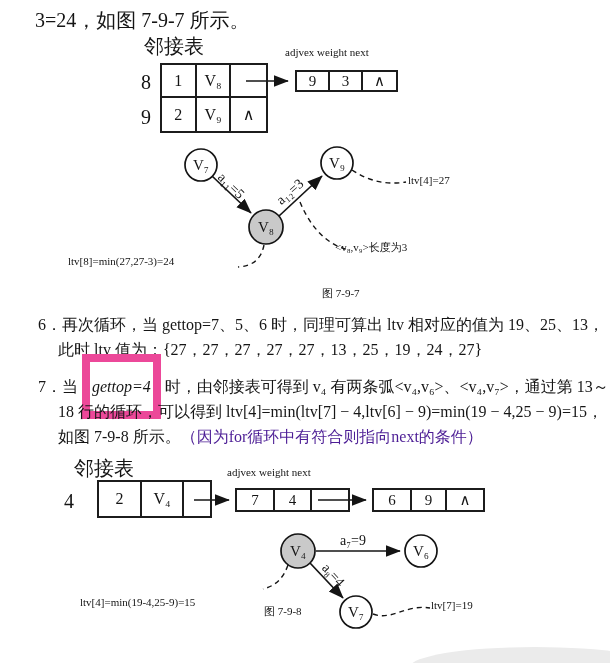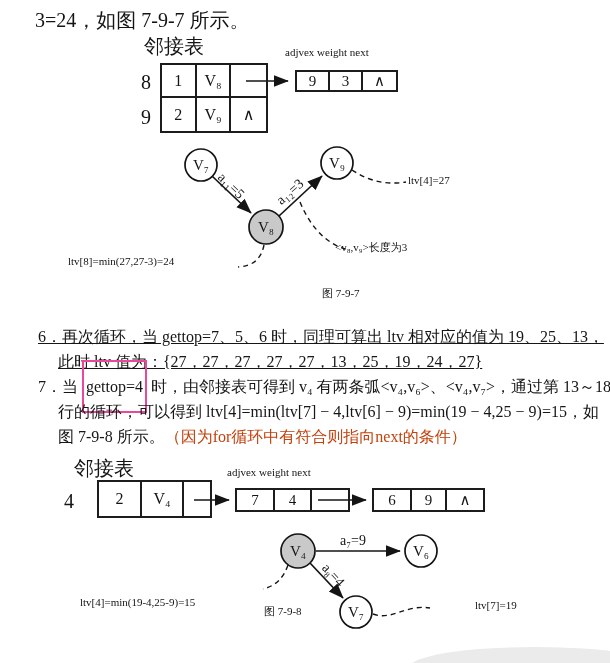--- a/index.html
+++ b/index.html
@@ -9,22 +9,22 @@
     overflow:hidden;
   }
   .txt{position:absolute;white-space:nowrap;z-index:2;}
   .f16{font-size:20px;}
   .f15{font-size:11px;}
   
   .para{
     position:absolute;z-index:2;font-size:16px;line-height:25px;
     padding-left:20px;text-indent:-20px;color:#161616;
   }
-  .hl{border:2px solid #ec4899;padding:16px 2px;}
-  .red{color:#c2410c;}
+  .hl{border:8px solid #ec4899;padding:16px 2px;font-style:italic;}
+  .red{color:#4c1d95;}
   
   .tbl{
     position:absolute;z-index:2;display:grid;box-sizing:border-box;
     border:2px solid #1c1c1c;background:transparent;
   }
   .tbl .cell{
     display:flex;align-items:center;justify-content:center;
     font-size:16px;box-sizing:border-box;
     border-right:2px solid #1c1c1c;border-bottom:2px solid #1c1c1c;
   }
@@ -114,21 +114,21 @@
   <div class="cell lastrow">9</div>
   <div class="cell lastrow">3</div>
   <div class="cell lastcol lastrow">∧</div>
 </div>
 
 <div class="txt f15" style="left:408px;top:174px;">ltv[4]=27</div>
 <div class="txt f15" style="left:335px;top:240px;">&lt;v₈,v₉&gt;长度为3</div>
 <div class="txt f15" style="left:68px;top:255px;">ltv[8]=min(27,27-3)=24</div>
 <div class="txt f15" style="left:276px;top:286px;margin-left:46px;">图 7-9-7</div>
 
-<div class="para" style="left:38px;top:324px;width:552px;text-decoration:underline;"><span>6．</span><span>再次循环，当 gettop=7、5、6 时，同理可算出 ltv 相对应的值为 19、25、13，此时 ltv 值为：{27，27，27，27，27，13，25，19，24，27}</span></div>
+<div class="para" style="left:38px;top:312px;width:552px;"><span>6．</span><span>再次循环，当 gettop=7、5、6 时，同理可算出 ltv 相对应的值为 19、25、13，此时 ltv 值为：{27，27，27，27，27，13，25，19，24，27}</span></div>
 
 <div class="para" style="left:38px;top:374px;width:556px;"><span>7．</span><span>当 </span><span class="hl">gettop=4</span><span> 时，由邻接表可得到 v₄ 有两条弧&lt;v₄,v₆&gt;、&lt;v₄,v₇&gt;，通过第 13～18 行的循环，可以得到 ltv[4]=min(ltv[7] − 4,ltv[6] − 9)=min(19 − 4,25 − 9)=15，如图 7-9-8 所示。</span><span class="red">（因为for循环中有符合则指向next的条件）</span></div>
 
 <div class="txt f16" style="left:74px;top:455px;">邻接表</div>
 <div class="txt f15" style="left:227px;top:466px;">adjvex weight next</div>
 <div class="txt f16" style="left:64px;top:490px;">4</div>
 
 <div class="tbl" style="left:97px;top:480px;width:115px;height:38px;grid-template-columns:43px 42px 1fr;">
   <div class="cell lastrow">2</div>
   <div class="cell lastrow">V₄</div>
@@ -141,16 +141,16 @@
   <div class="cell lastcol lastrow"></div>
 </div>
 
 <div class="tbl nodebox" style="left:372px;top:488px;width:113px;height:24px;grid-template-columns:38px 35px 1fr;">
   <div class="cell lastrow">6</div>
   <div class="cell lastrow">9</div>
   <div class="cell lastcol lastrow">∧</div>
 </div>
 
 <div class="txt f15" style="left:80px;top:580px;margin-top:16px;">ltv[4]=min(19-4,25-9)=15</div>
-<div class="txt f15" style="left:431px;top:599px;margin-left:44px;">ltv[7]=19</div>
+<div class="txt f15" style="left:431px;top:599px;">ltv[7]=19</div>
 <div class="txt f15" style="left:264px;top:604px;">图 7-9-8</div>
 
 <div class="blob" style="left:410px;top:647px;width:250px;height:40px;"></div>
 
 </body></html>

